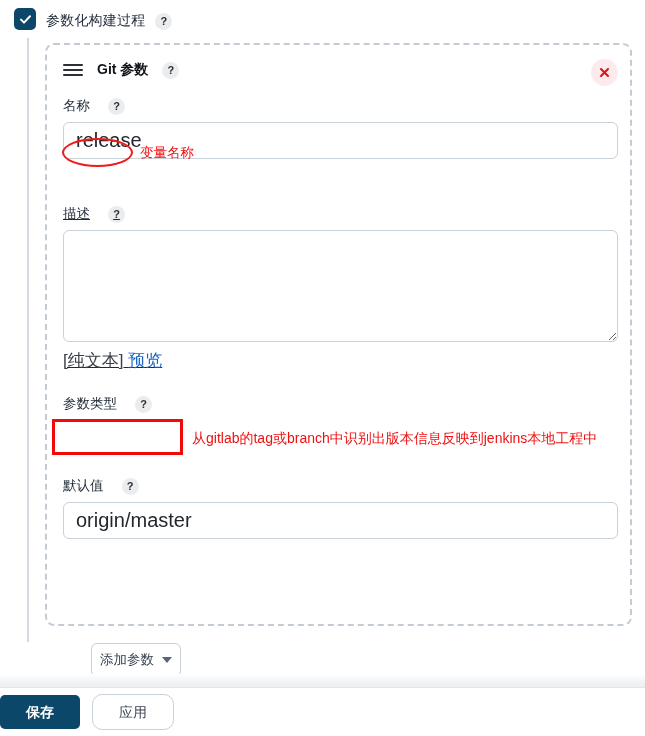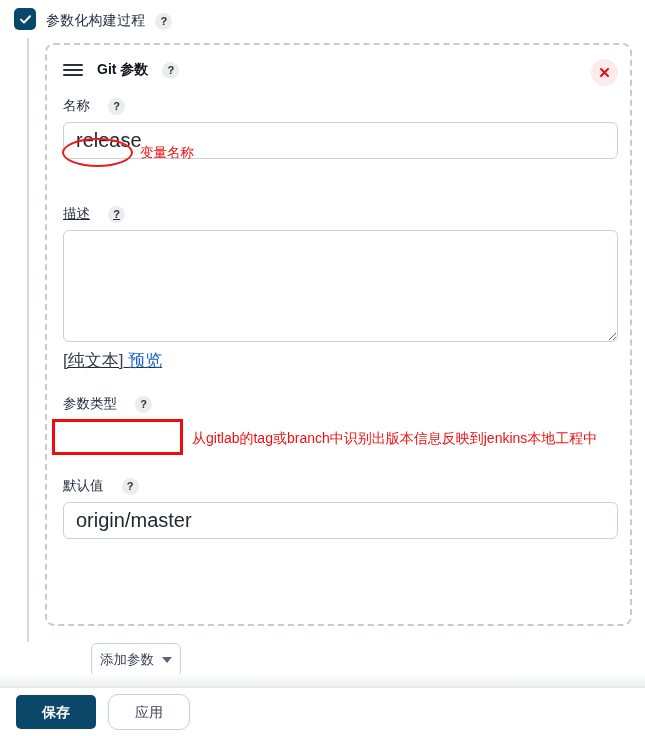--- a/index.html
+++ b/index.html
@@ -121,21 +121,20 @@
     padding: 9px 8px; font-family: "Liberation Sans", sans-serif;
     font-size: 13.5px; color: #3b4552; cursor: pointer;
     display: flex; align-items: center; gap: 8px; line-height: 1; margin-left: 41px;
   }
   .caret-down { width:0; height:0; border-left:5px solid transparent; border-right:5px solid transparent; border-top:6px solid #5a6472; }
 
   
   .footer {
     position: absolute; left: 0; bottom: 0; width: 645px; height: 48px;
     background: #ffffff; display: flex; align-items: center; gap: 12px;
-    padding-left: 16px;
   }
   .footer-sep {
     position: absolute; left: 0; bottom: 48px; width: 645px; height: 14px;
     background: linear-gradient(to bottom, #ffffff 0%, #f2f3f5 60%, #eceef0 100%);
     border-bottom: 1px solid #e3e5e8;
   }
   .btn-primary {
     background: #0b4768; color: #fff; border: none; border-radius: 5px;
     padding: 10px 26px; font-family: "Liberation Sans", sans-serif;
     font-size: 14px; font-weight: bold; cursor: pointer; line-height: 1;

